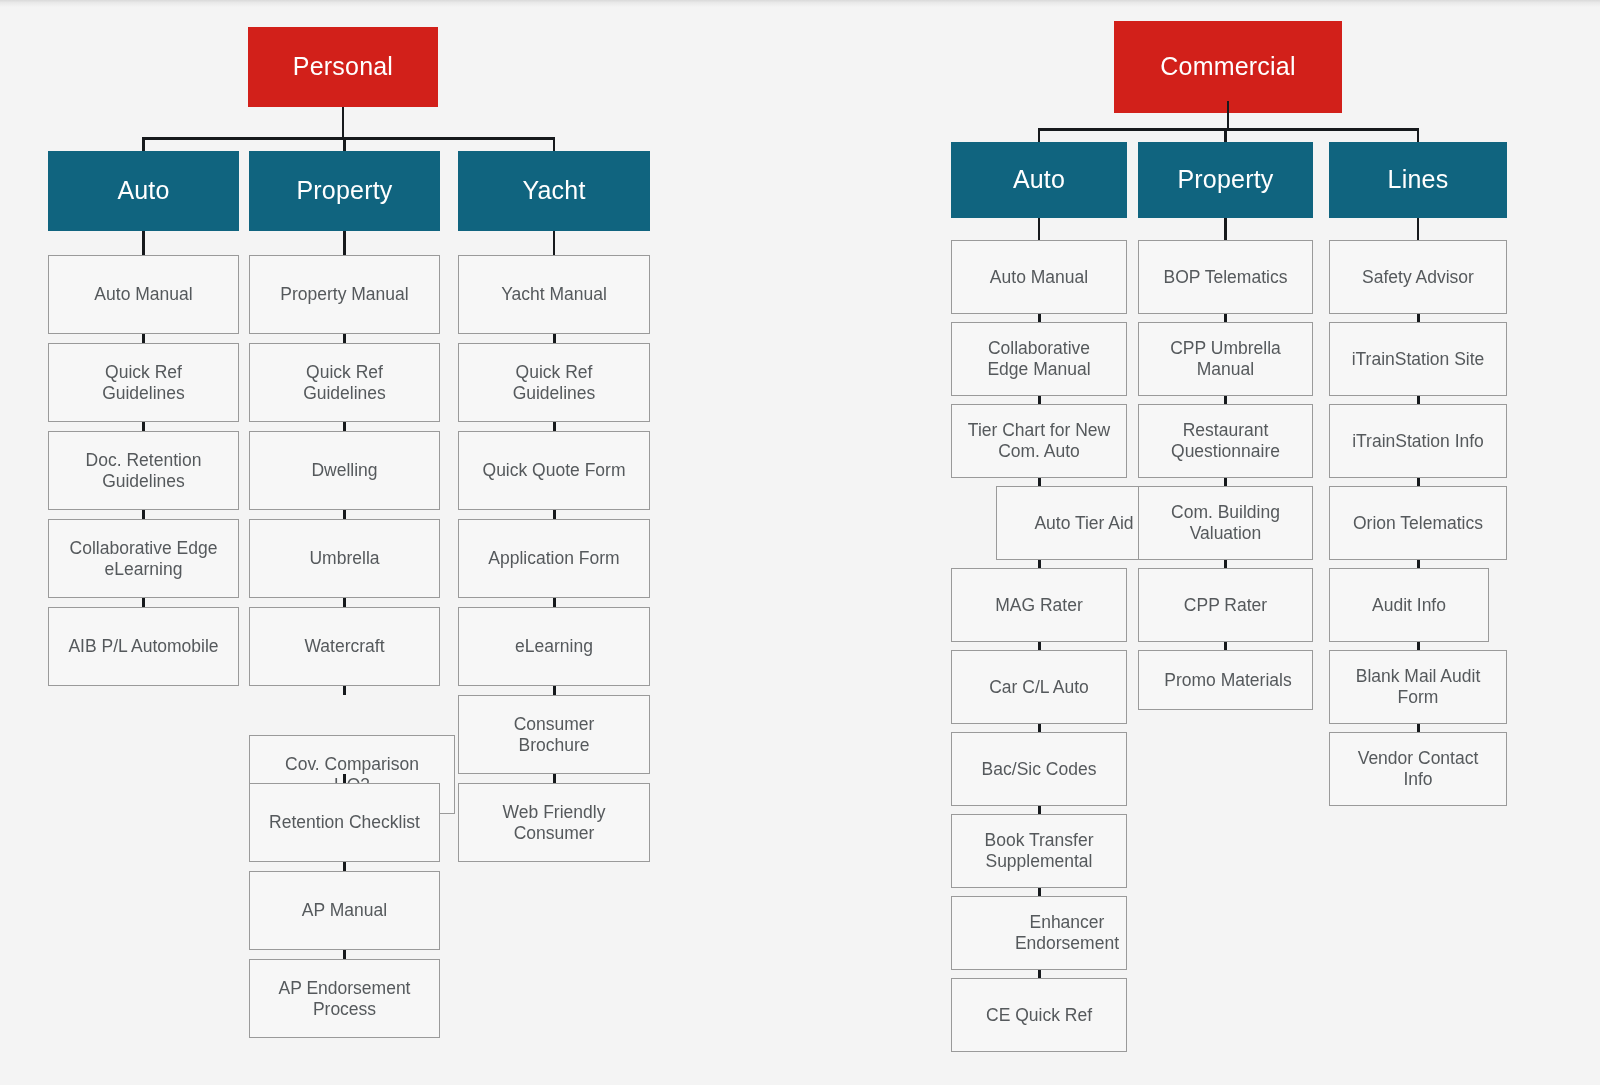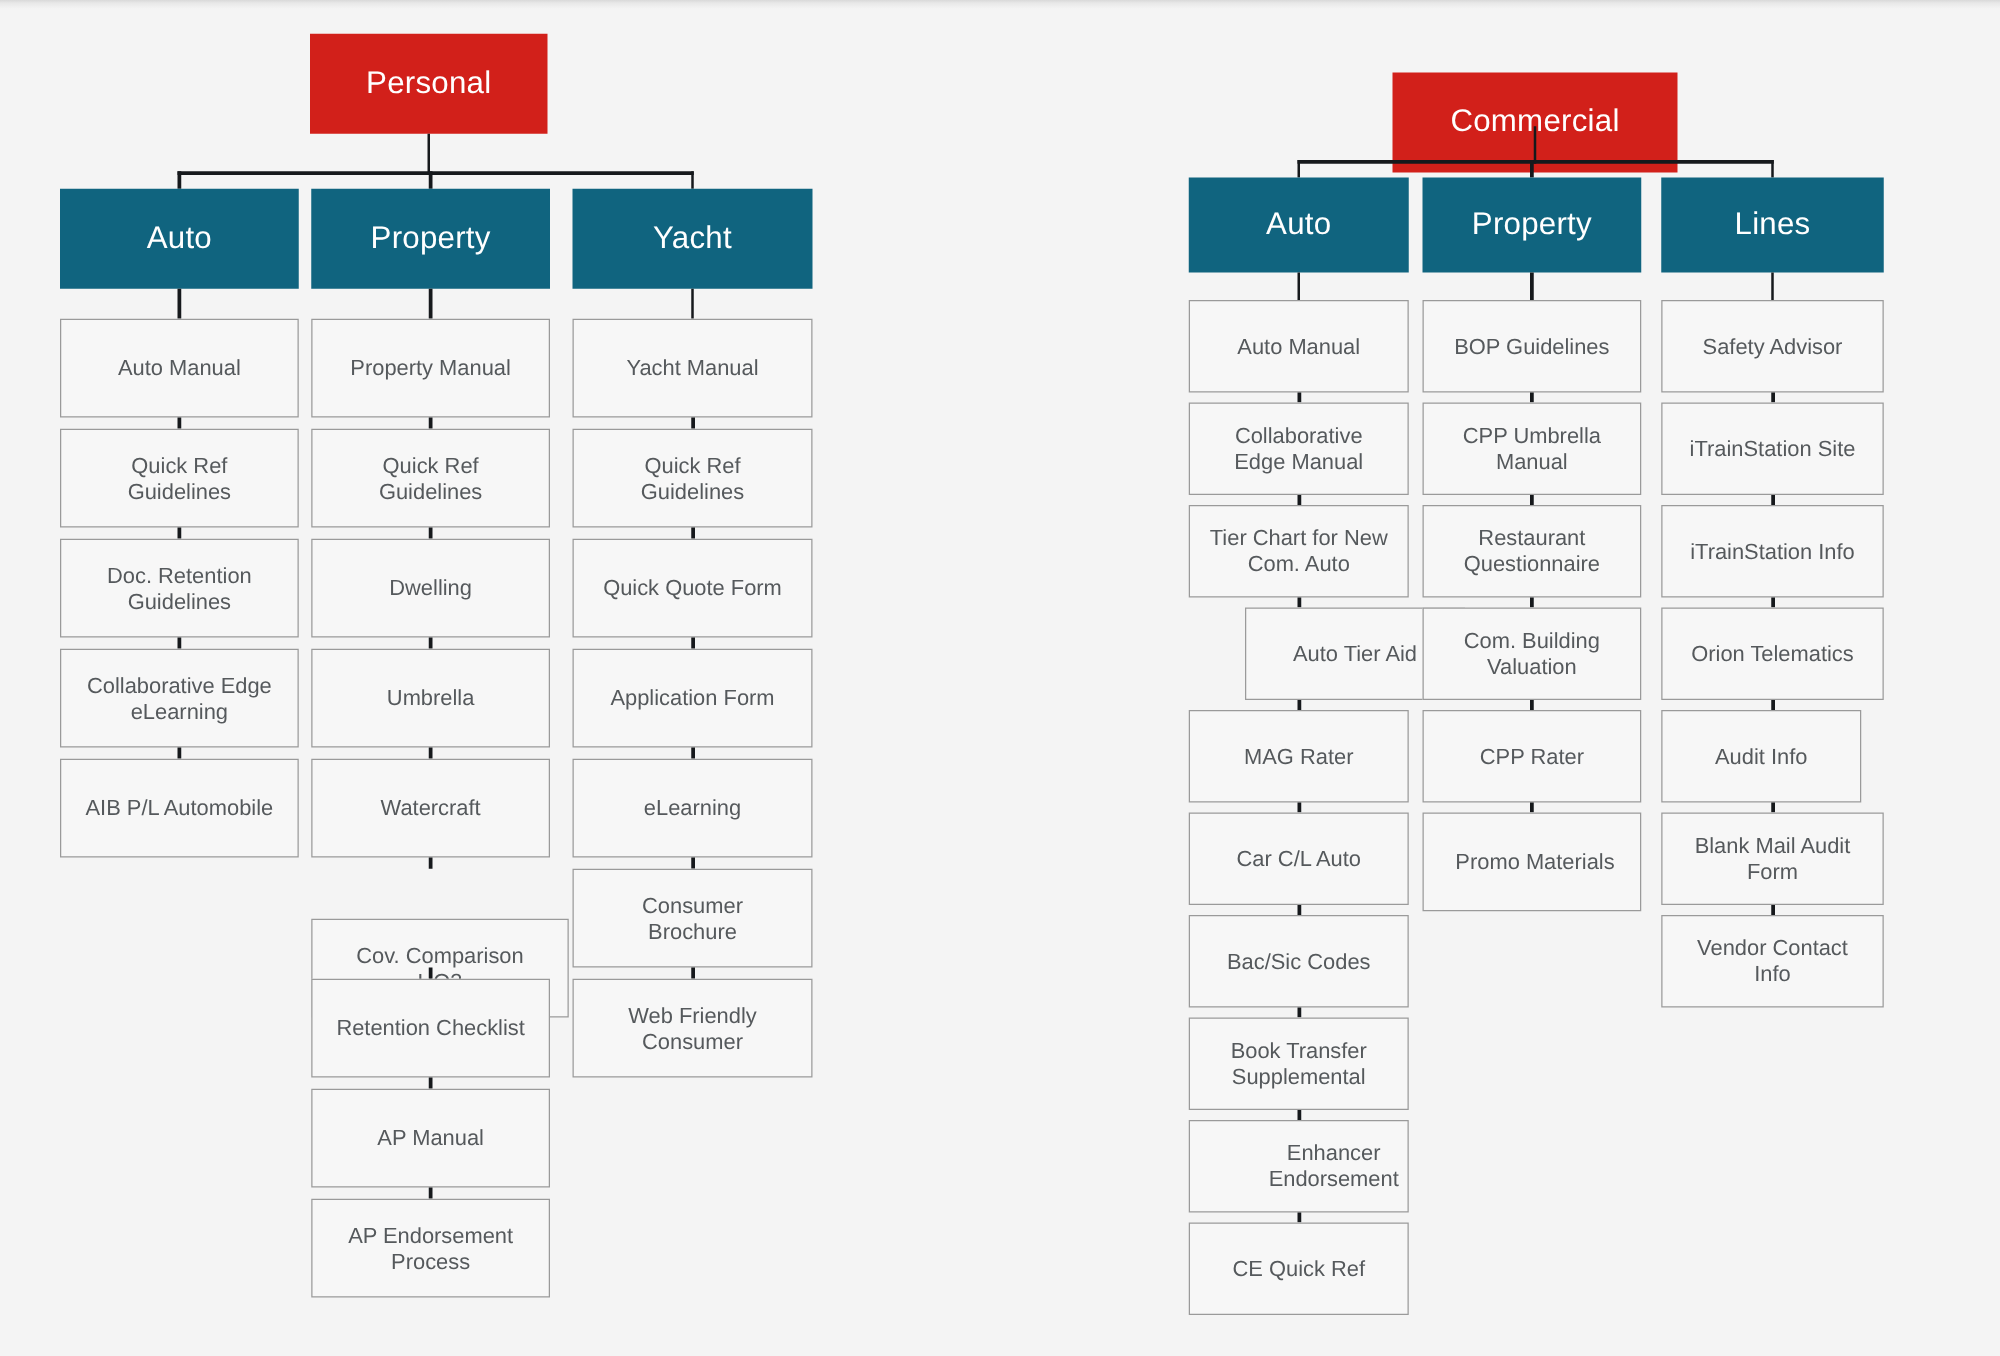--- a/index.html
+++ b/index.html
@@ -226,21 +226,21 @@
       </div>
       <div class="stub" style="left: 552.5px; top: 774px; height: 9px;"></div>
       <div class="node leaf" style="left: 458px; top: 783px; width: 192px; height: 79px;">
         <div>
           <span class="txt">Web Friendly</span>
           <span class="txt">Consumer</span>
         </div>
       </div>
     </div>
     <div class="tree">
-      <div class="node root" style="left: 1114px; top: 21px; width: 228px; height: 80px; margin-top: 37px;">
+      <div class="node root" style="left: 1114px; top: 21px; width: 228px; height: 92px;">
         <span class="txt">Commercial</span>
       </div>
       <div class="conn v" style="left: 1226.75px; top: 101px; height: 29.5px;"></div>
       <div class="conn h" style="left: 1037.75px; top: 128px; width: 381.5px;"></div>
       <div class="conn v" style="left: 1037.75px; top: 128px; height: 14px;"></div>
       <div class="node branch" style="left: 951px; top: 142px; width: 176px; height: 76px;">
         <span class="txt">Auto</span>
       </div>
       <div class="conn v" style="left: 1037.75px; top: 218px; height: 22px;"></div>
       <div class="node leaf" style="left: 951px; top: 240px; width: 176px; height: 74px;">
@@ -306,21 +306,21 @@
           <span class="txt">CE Quick Ref</span>
         </div>
       </div>
       <div class="conn v" style="left: 1224.25px; top: 128px; height: 14px;"></div>
       <div class="node branch" style="left: 1138px; top: 142px; width: 175px; height: 76px;">
         <span class="txt">Property</span>
       </div>
       <div class="conn v" style="left: 1224.25px; top: 218px; height: 22px;"></div>
       <div class="node leaf" style="left: 1138px; top: 240px; width: 175px; height: 74px;">
         <div>
-          <span class="txt">BOP Guidelines</span>
+          <span class="txt">BOP Telematics</span>
         </div>
       </div>
       <div class="stub" style="left: 1224px; top: 314px; height: 8px;"></div>
       <div class="node leaf" style="left: 1138px; top: 322px; width: 175px; height: 74px;">
         <div>
           <span class="txt">CPP Umbrella</span>
           <span class="txt">Manual</span>
         </div>
       </div>
       <div class="stub" style="left: 1224px; top: 396px; height: 8px;"></div>
@@ -337,21 +337,21 @@
           <span class="txt">Valuation</span>
         </div>
       </div>
       <div class="stub" style="left: 1224px; top: 560px; height: 8px;"></div>
       <div class="node leaf" style="left: 1138px; top: 568px; width: 175px; height: 74px;">
         <div>
           <span class="txt">CPP Rater</span>
         </div>
       </div>
       <div class="stub" style="left: 1224px; top: 642px; height: 8px;"></div>
-      <div class="node leaf" style="left: 1138px; top: 650px; width: 175px; height: 79px; padding-left: 12px;">
+      <div class="node leaf" style="left: 1138px; top: 650px; width: 175px; height: 60px; padding-left: 12px;">
         <div>
           <span class="txt">Promo Materials</span>
         </div>
       </div>
       <div class="conn v" style="left: 1416.75px; top: 128px; height: 14px;"></div>
       <div class="node branch" style="left: 1329px; top: 142px; width: 178px; height: 76px;">
         <span class="txt">Lines</span>
       </div>
       <div class="conn v" style="left: 1416.75px; top: 218px; height: 22px;"></div>
       <div class="node leaf" style="left: 1329px; top: 240px; width: 178px; height: 74px;">

